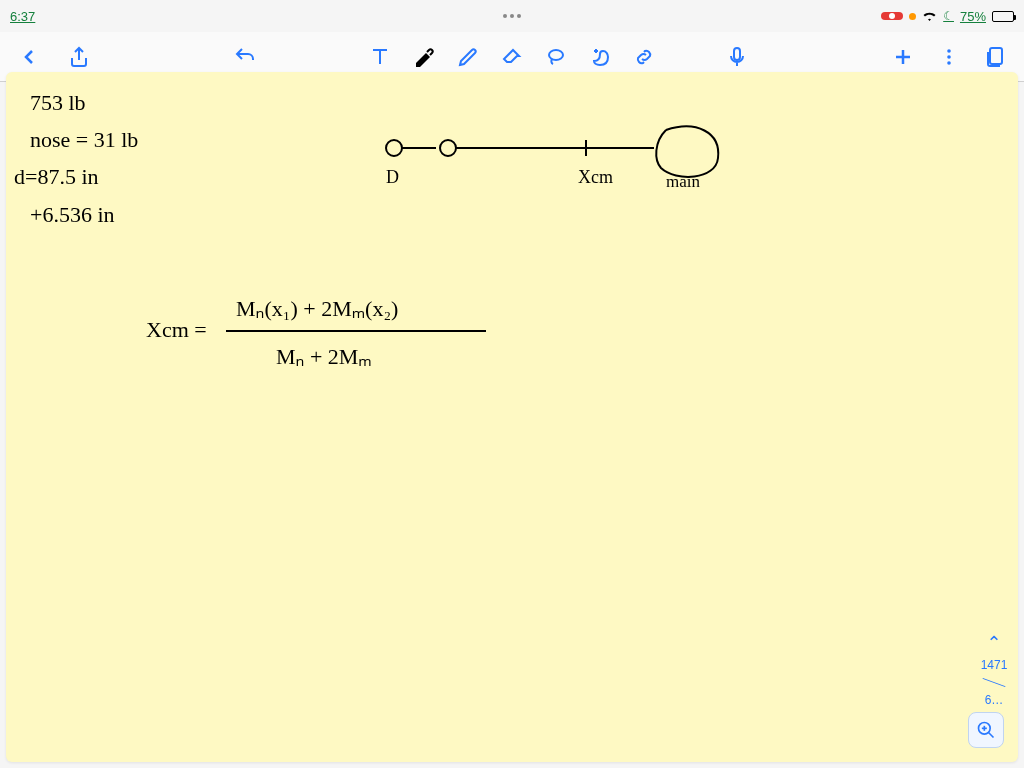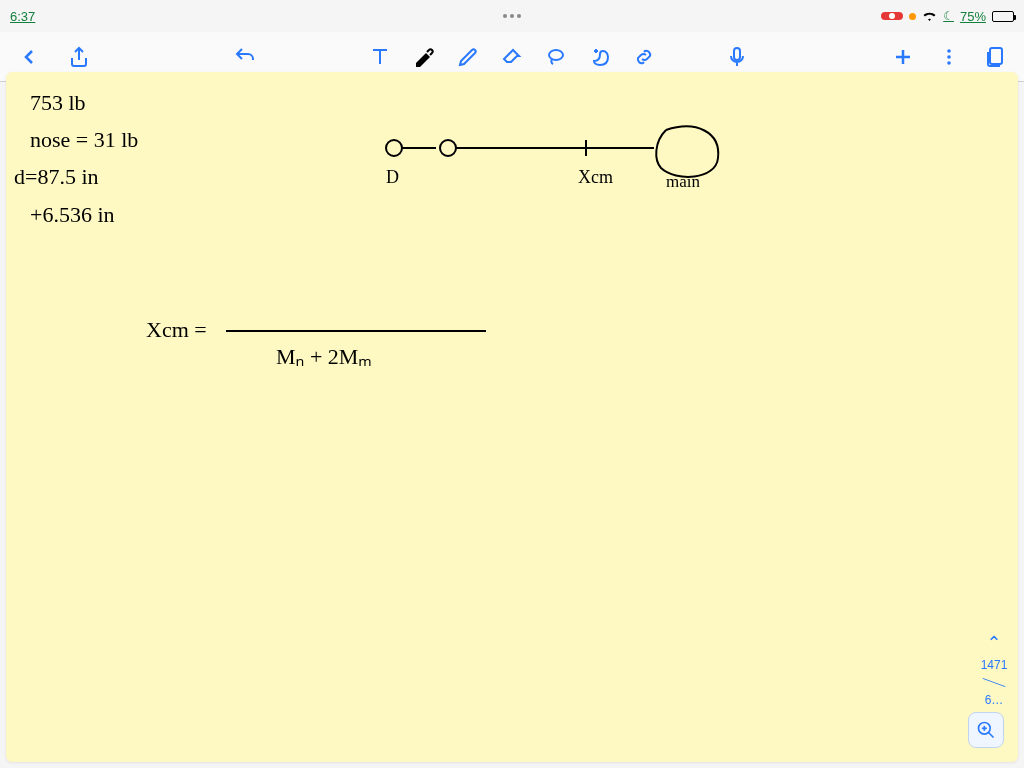--- a/index.html
+++ b/index.html
@@ -236,20 +236,21 @@
       <line x1="80" y1="28" x2="278" y2="28"></line>
       <line x1="210" y1="20" x2="210" y2="36"></line>
       <path d="M290 10 C320 0 345 12 342 38 C340 60 300 62 285 48 C278 40 278 22 290 10"></path>
     </g>
   </svg>
   <div class="handwriting" style="top:95px;left:380px;font-size:18px;">D</div>
   <div class="handwriting" style="top:95px;left:572px;font-size:18px;">Xcm</div>
   <div class="handwriting" style="top:100px;left:660px;font-size:17px;">main</div>
 
   <div class="handwriting" style="top:245px;left:140px;text-align:center;">Xcm =</div>
+  <div class="handwriting" style="top:220px;left:230px;">Mₙ(x₁) + 2Mₘ(x₂)</div>
   <svg class="hw-svg" style="top:256px;left:220px;" width="260" height="6">
       <line x1="0" y1="3" x2="260" y2="3" stroke="#000" stroke-width="2"></line>
     </svg>
   <div class="handwriting" style="top:268px;left:270px;">Mₙ + 2Mₘ</div>
 
   <div class="side-nav">
     <div class="chev">⌃</div>
     <div>1471</div>
     <div class="divline"></div>
     <div>6…</div>

